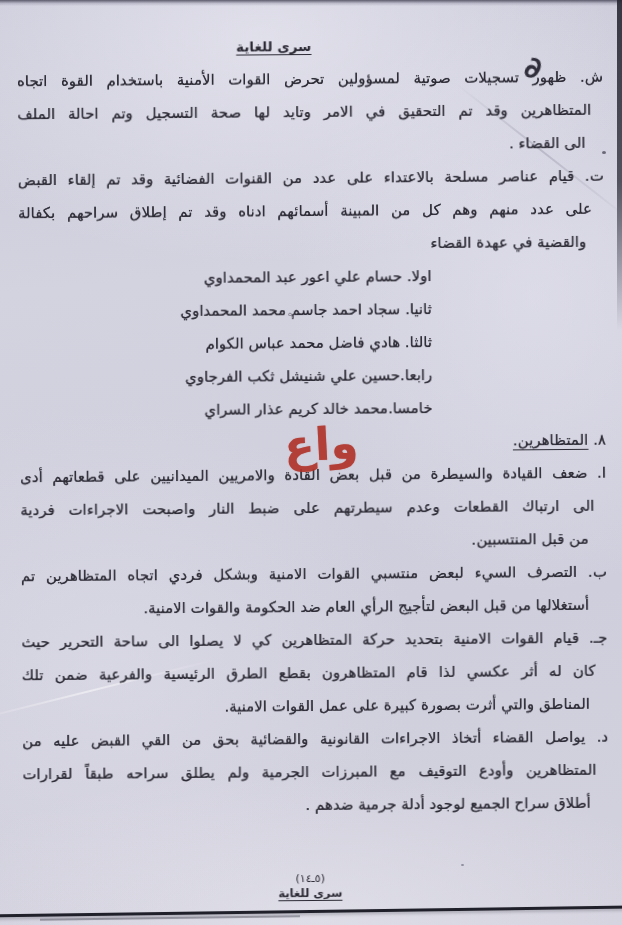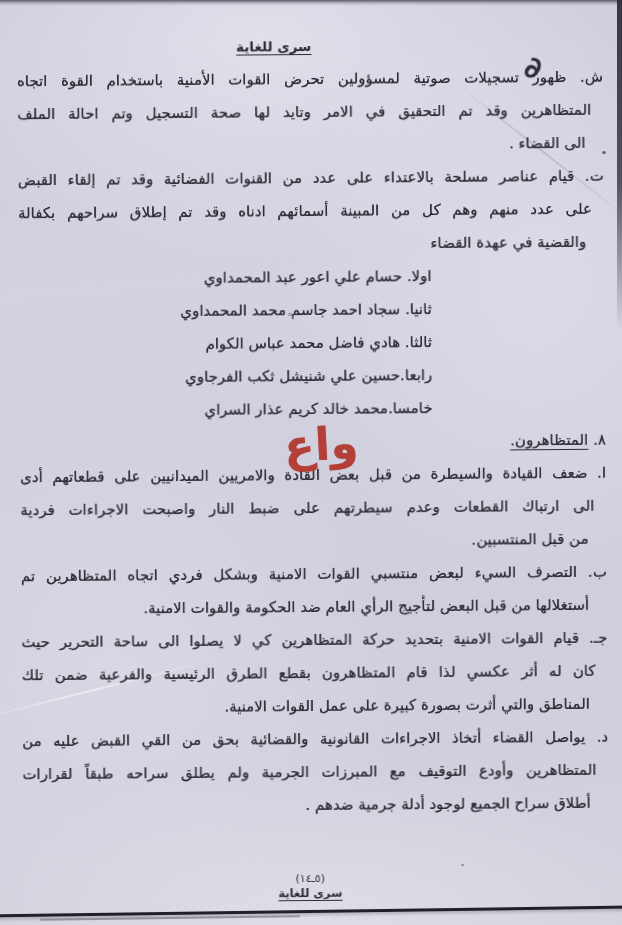--- a/index.html
+++ b/index.html
@@ -91,21 +91,21 @@
       <div class="line tail">والقضية في عهدة القضاء</div>
 
       <div class="line name">اولا. حسام علي اعور عبد المحمداوي</div>
       <div class="line name">ثانيا. سجاد احمد جاسم محمد المحمداوي</div>
       <div class="line name">ثالثا. هادي فاضل محمد عباس الكوام</div>
       <div class="line name">رابعا.حسين علي شنيشل ثكب الفرجاوي</div>
       <div class="line name">خامسا.محمد خالد كريم عذار السراي</div>
 
       <div class="line heading">
         <span>٨.</span>
-        <span class="u">المتظاهرون.</span>
+        <span class="u">المتظاهرين.</span>
       </div>
 
       <div class="line just">ا. ضعف القيادة والسيطرة من قبل بعض القادة والامريين الميدانيين على قطعاتهم أدى</div>
       <div class="line just cont">الى ارتباك القطعات وعدم سيطرتهم على ضبط النار واصبحت الاجراءات فردية</div>
       <div class="line tail">من قبل المنتسبين.</div>
 
       <div class="line just">ب. التصرف السيء لبعض منتسبي القوات الامنية وبشكل فردي اتجاه المتظاهرين تم</div>
       <div class="line tail">أستغلالها من قبل البعض لتأجيج الرأي العام ضد الحكومة والقوات الامنية.</div>
 
       <div class="line just">جـ. قيام القوات الامنية بتحديد حركة المتظاهرين كي لا يصلوا الى ساحة التحرير حيث</div>

